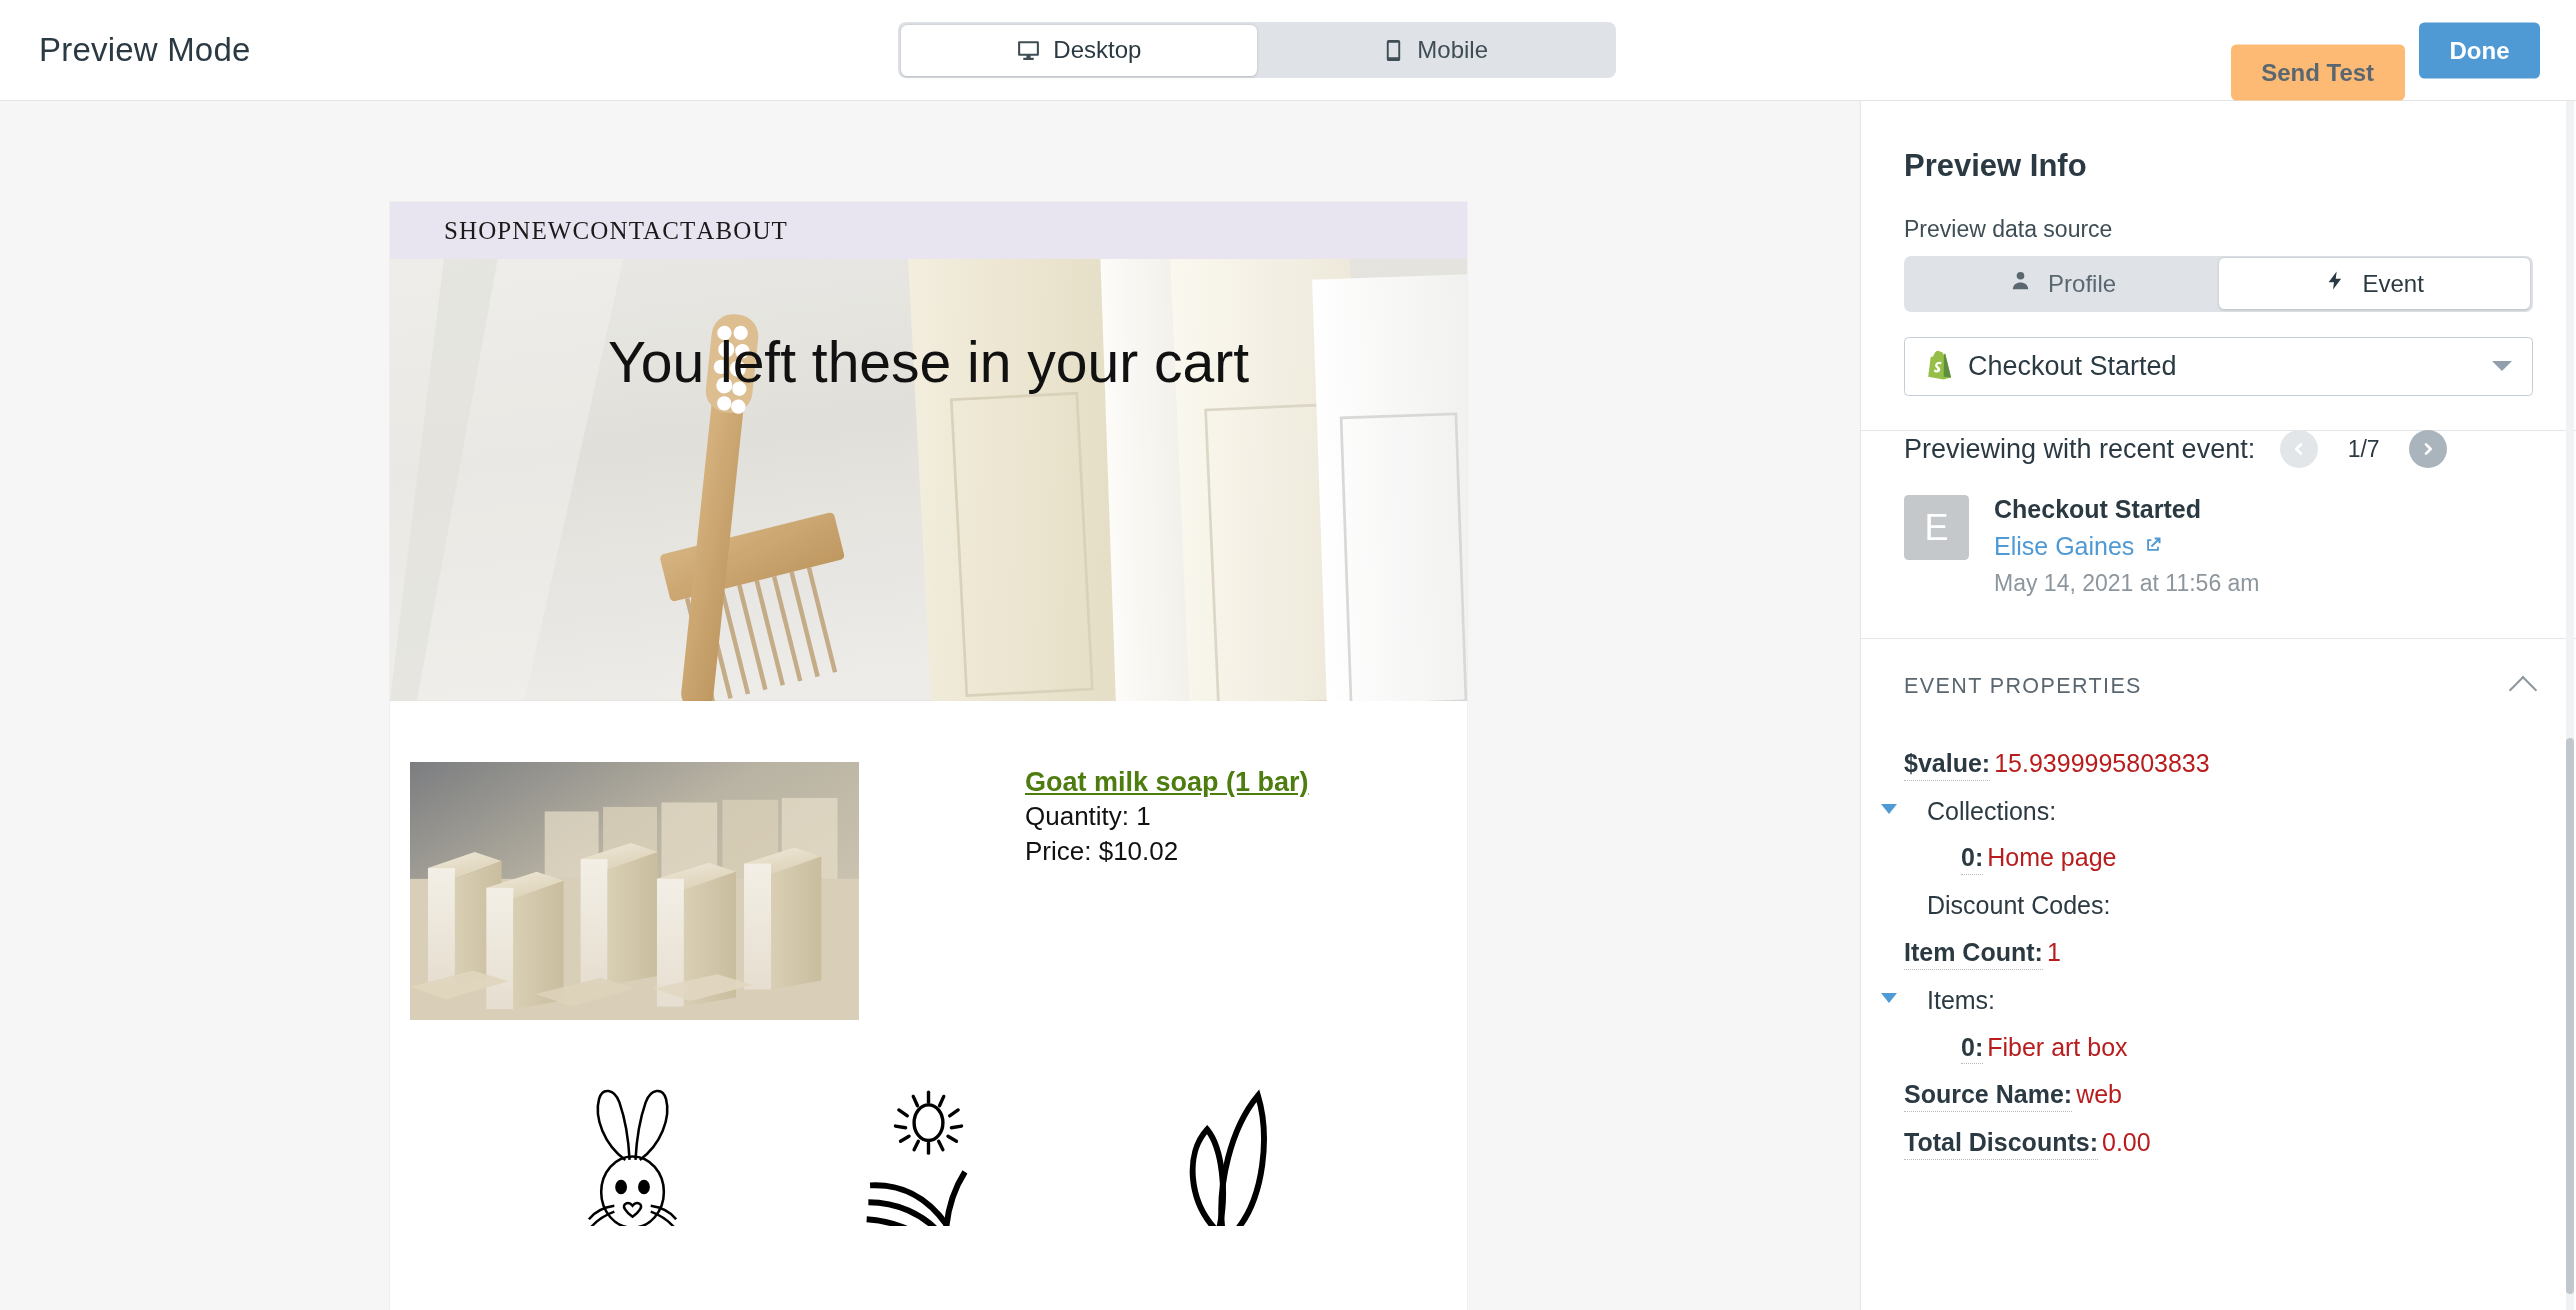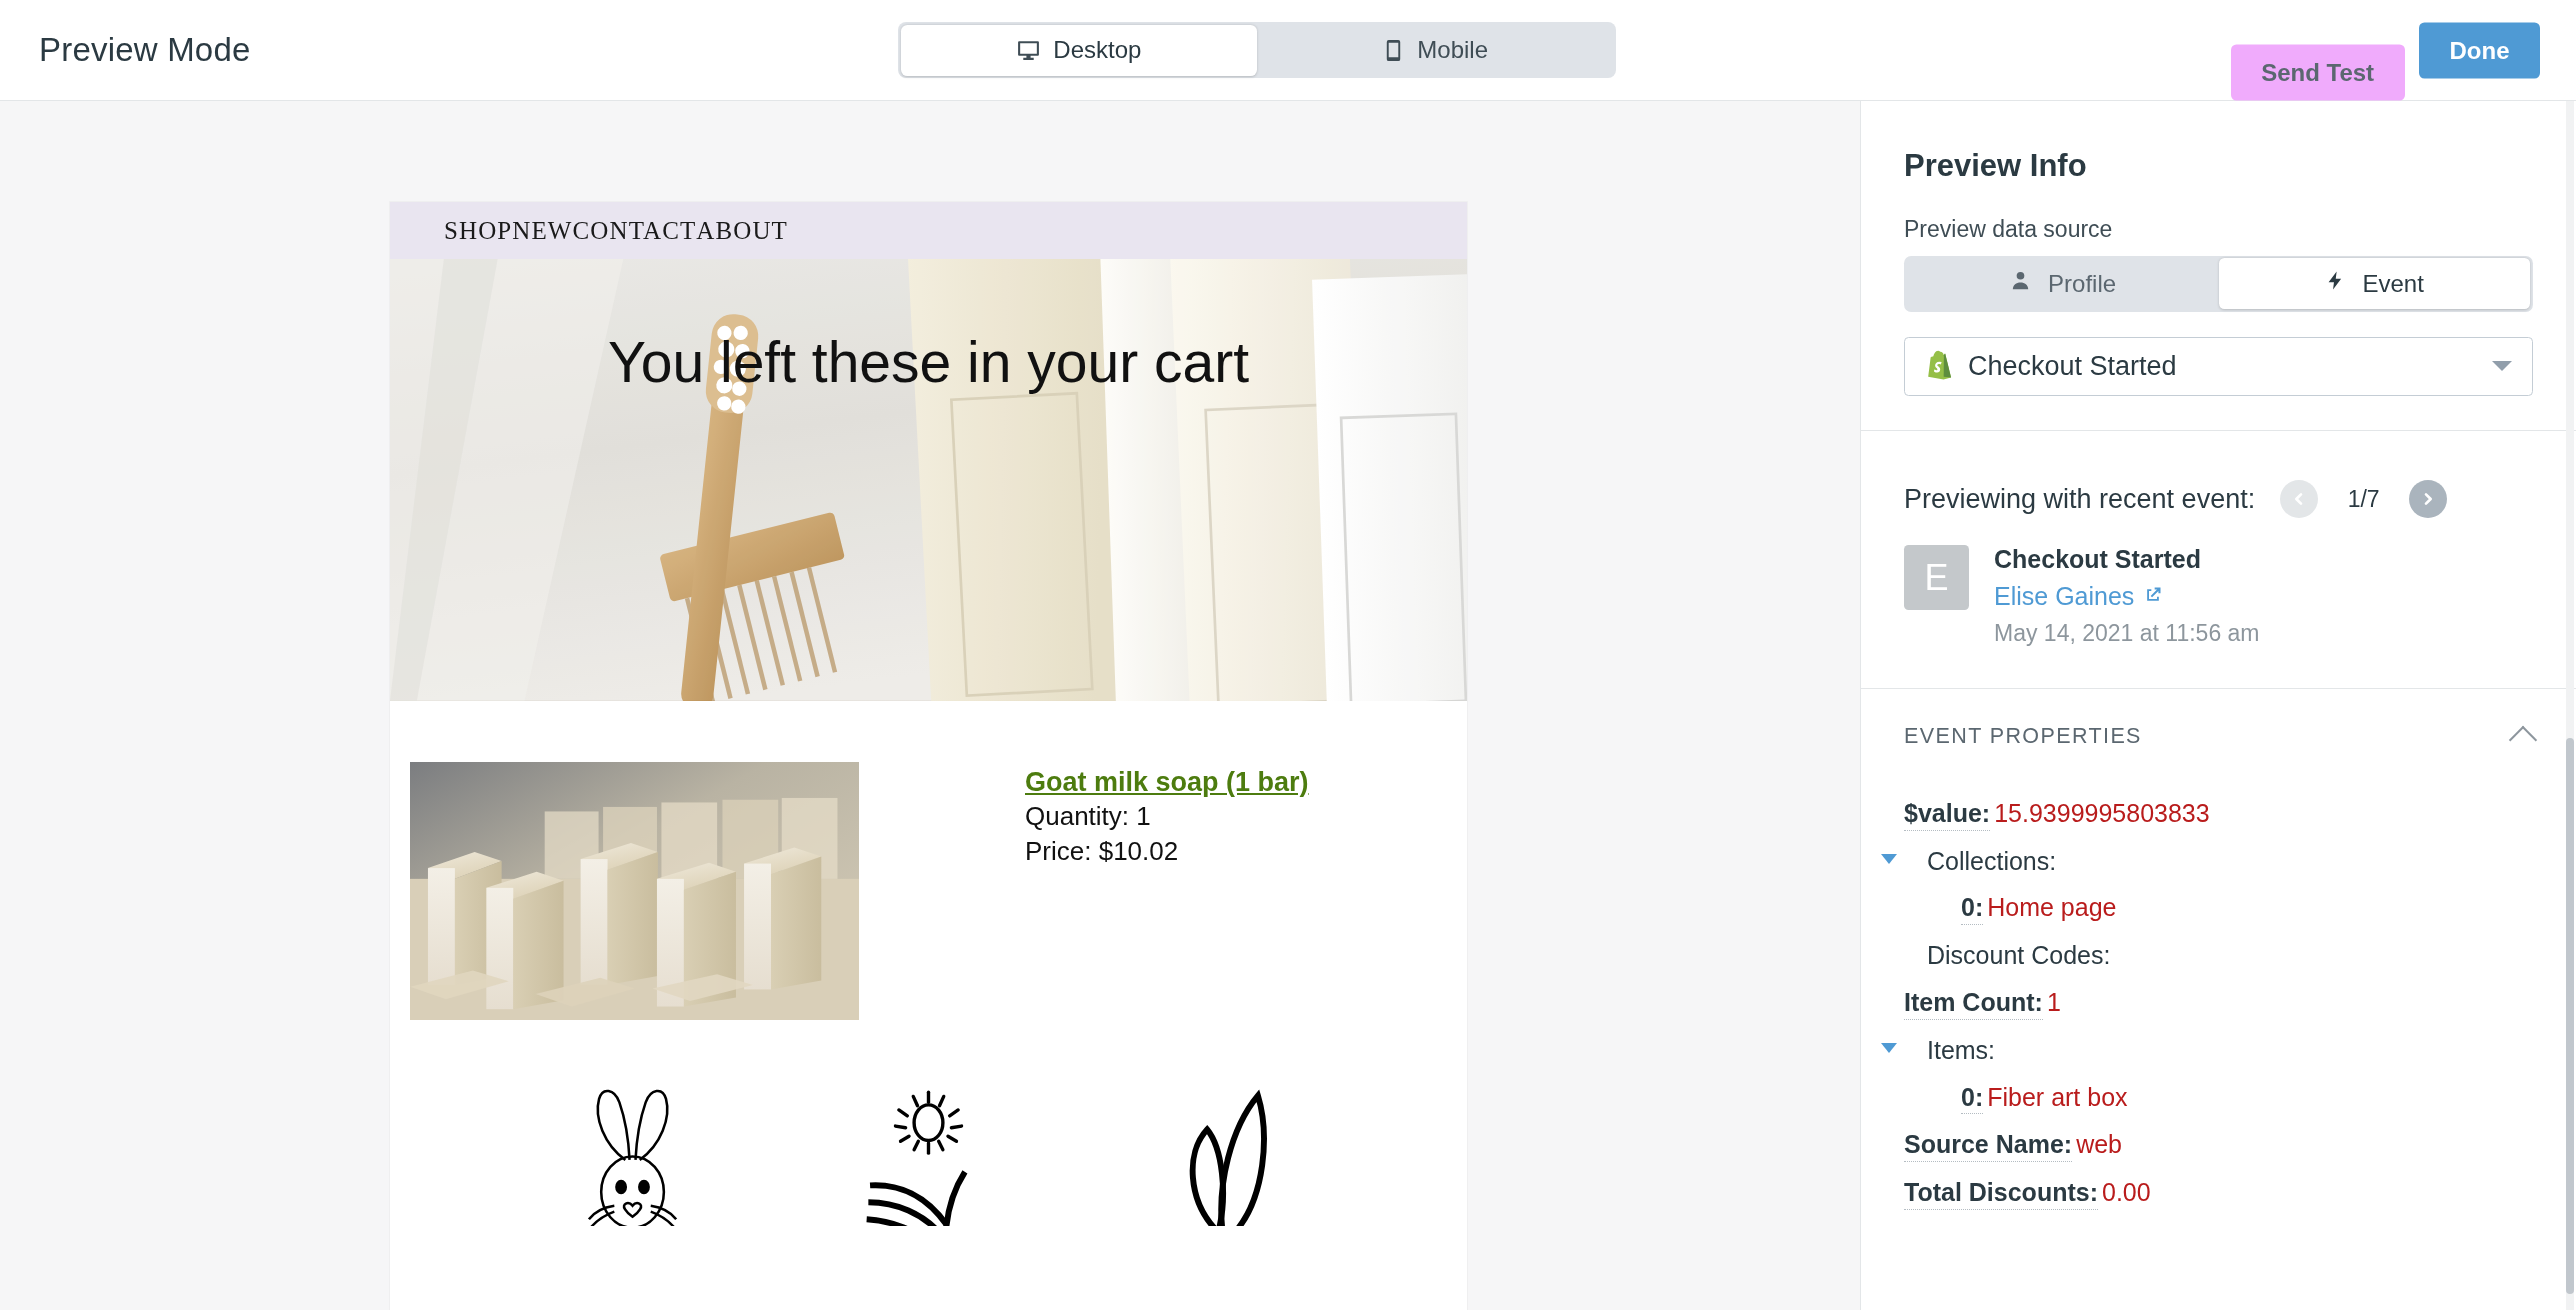--- a/index.html
+++ b/index.html
@@ -56,21 +56,21 @@
     display: flex; align-items: center; gap: 14.4px;
   }
   .btn {
     height: 56px; padding: 0 30.5px;
     border: none; border-radius: 5.4px;
     font-size: 24px; font-weight: 700;
     font-family: "Liberation Sans", sans-serif;
     cursor: pointer; white-space: nowrap;
     display: flex; align-items: center; justify-content: center;
   }
-  .btn-secondary { background: #f0abfc; color: #5b6770; margin-top: 45px; }
+  .btn-secondary { background: #fdba74; color: #5b6770; margin-top: 45px; }
   .btn-primary   { background: #4f9ad4; color: #ffffff; }
 
   
   .canvas {
     position: absolute; top: 101px; left: 0;
     width: 1860px; height: 1209px;
     background: #f6f6f7;
     overflow: hidden;
   }
   .email-card {
@@ -204,21 +204,20 @@
   }
   .caret-down {
     width: 0; height: 0;
     border-left: 10px solid transparent;
     border-right: 10px solid transparent;
     border-top: 10.8px solid #919eab;
   }
 
   .recent-row {
     display: flex; align-items: center;
-    padding-top: 50px;
   }
   .recent-label { font-size: 27px; color: #2b3a42; }
   .pager { display: flex; align-items: center; gap: 21.5px; margin-left: 25px; }
   .pager-btn {
     width: 38px; height: 38px; border-radius: 50%;
     display: flex; align-items: center; justify-content: center;
     cursor: pointer;
   }
   .pager-btn.disabled { background: #e3e6e8; }
   .pager-btn.enabled  { background: #aab4bd; }

